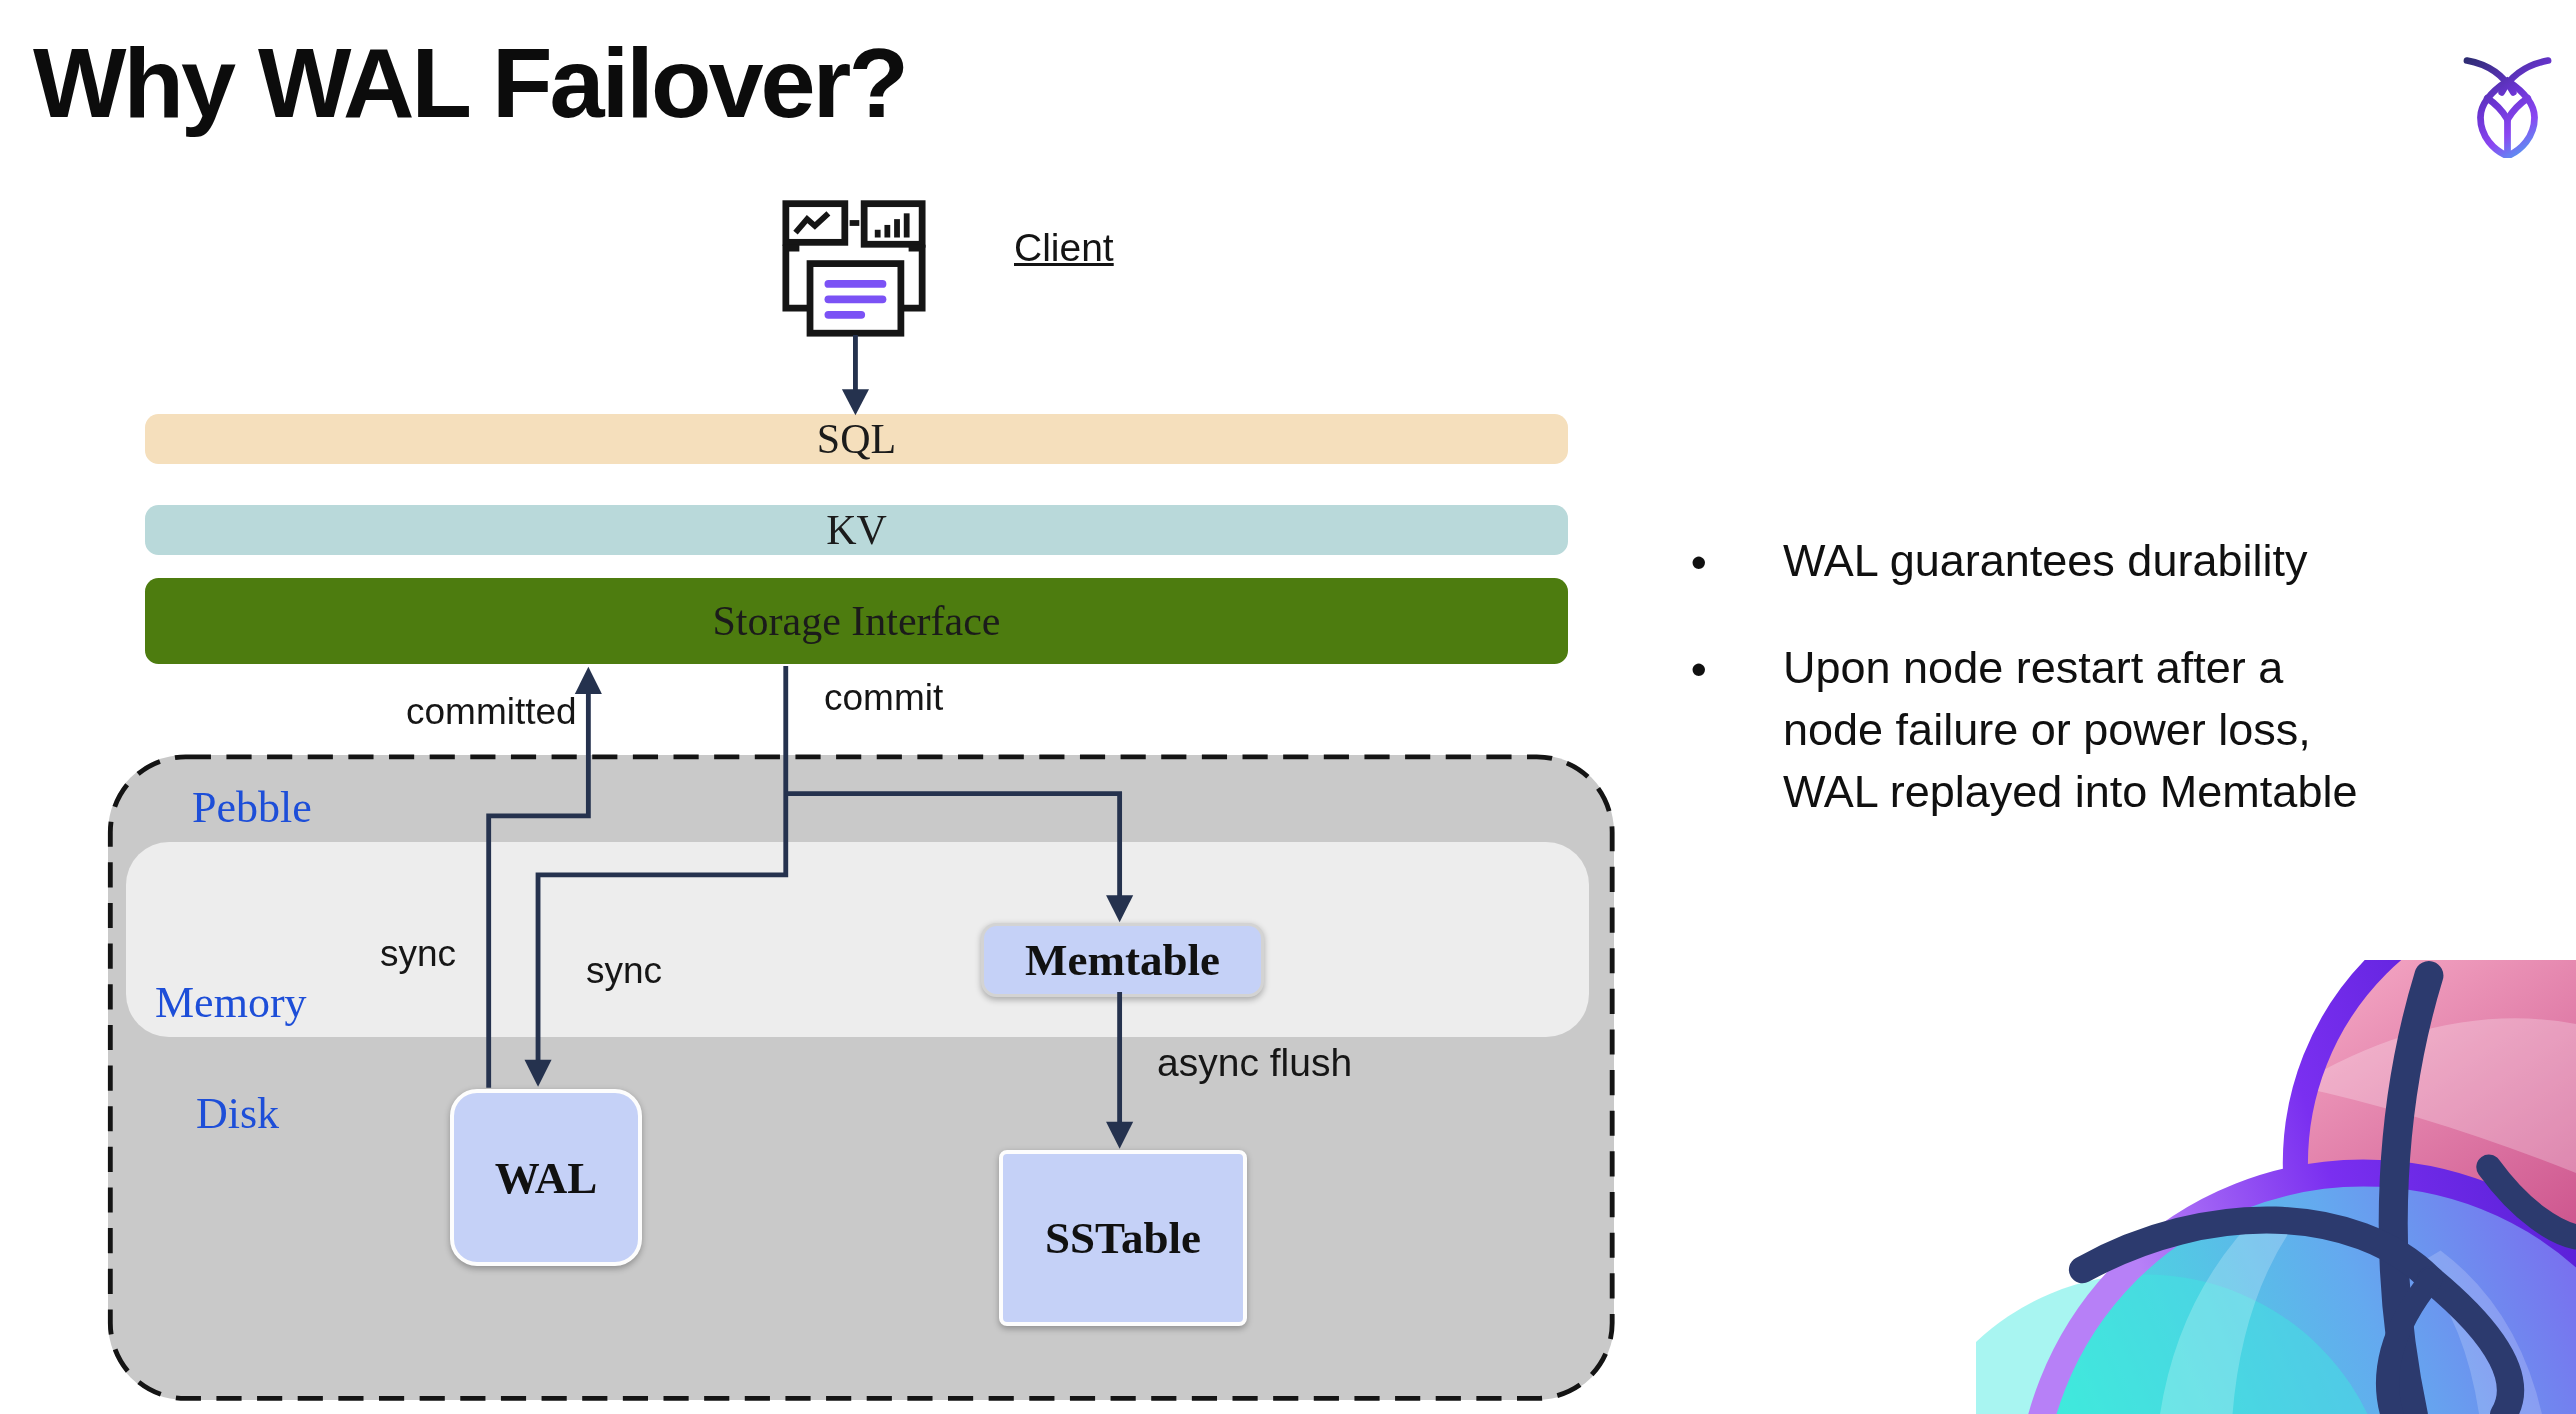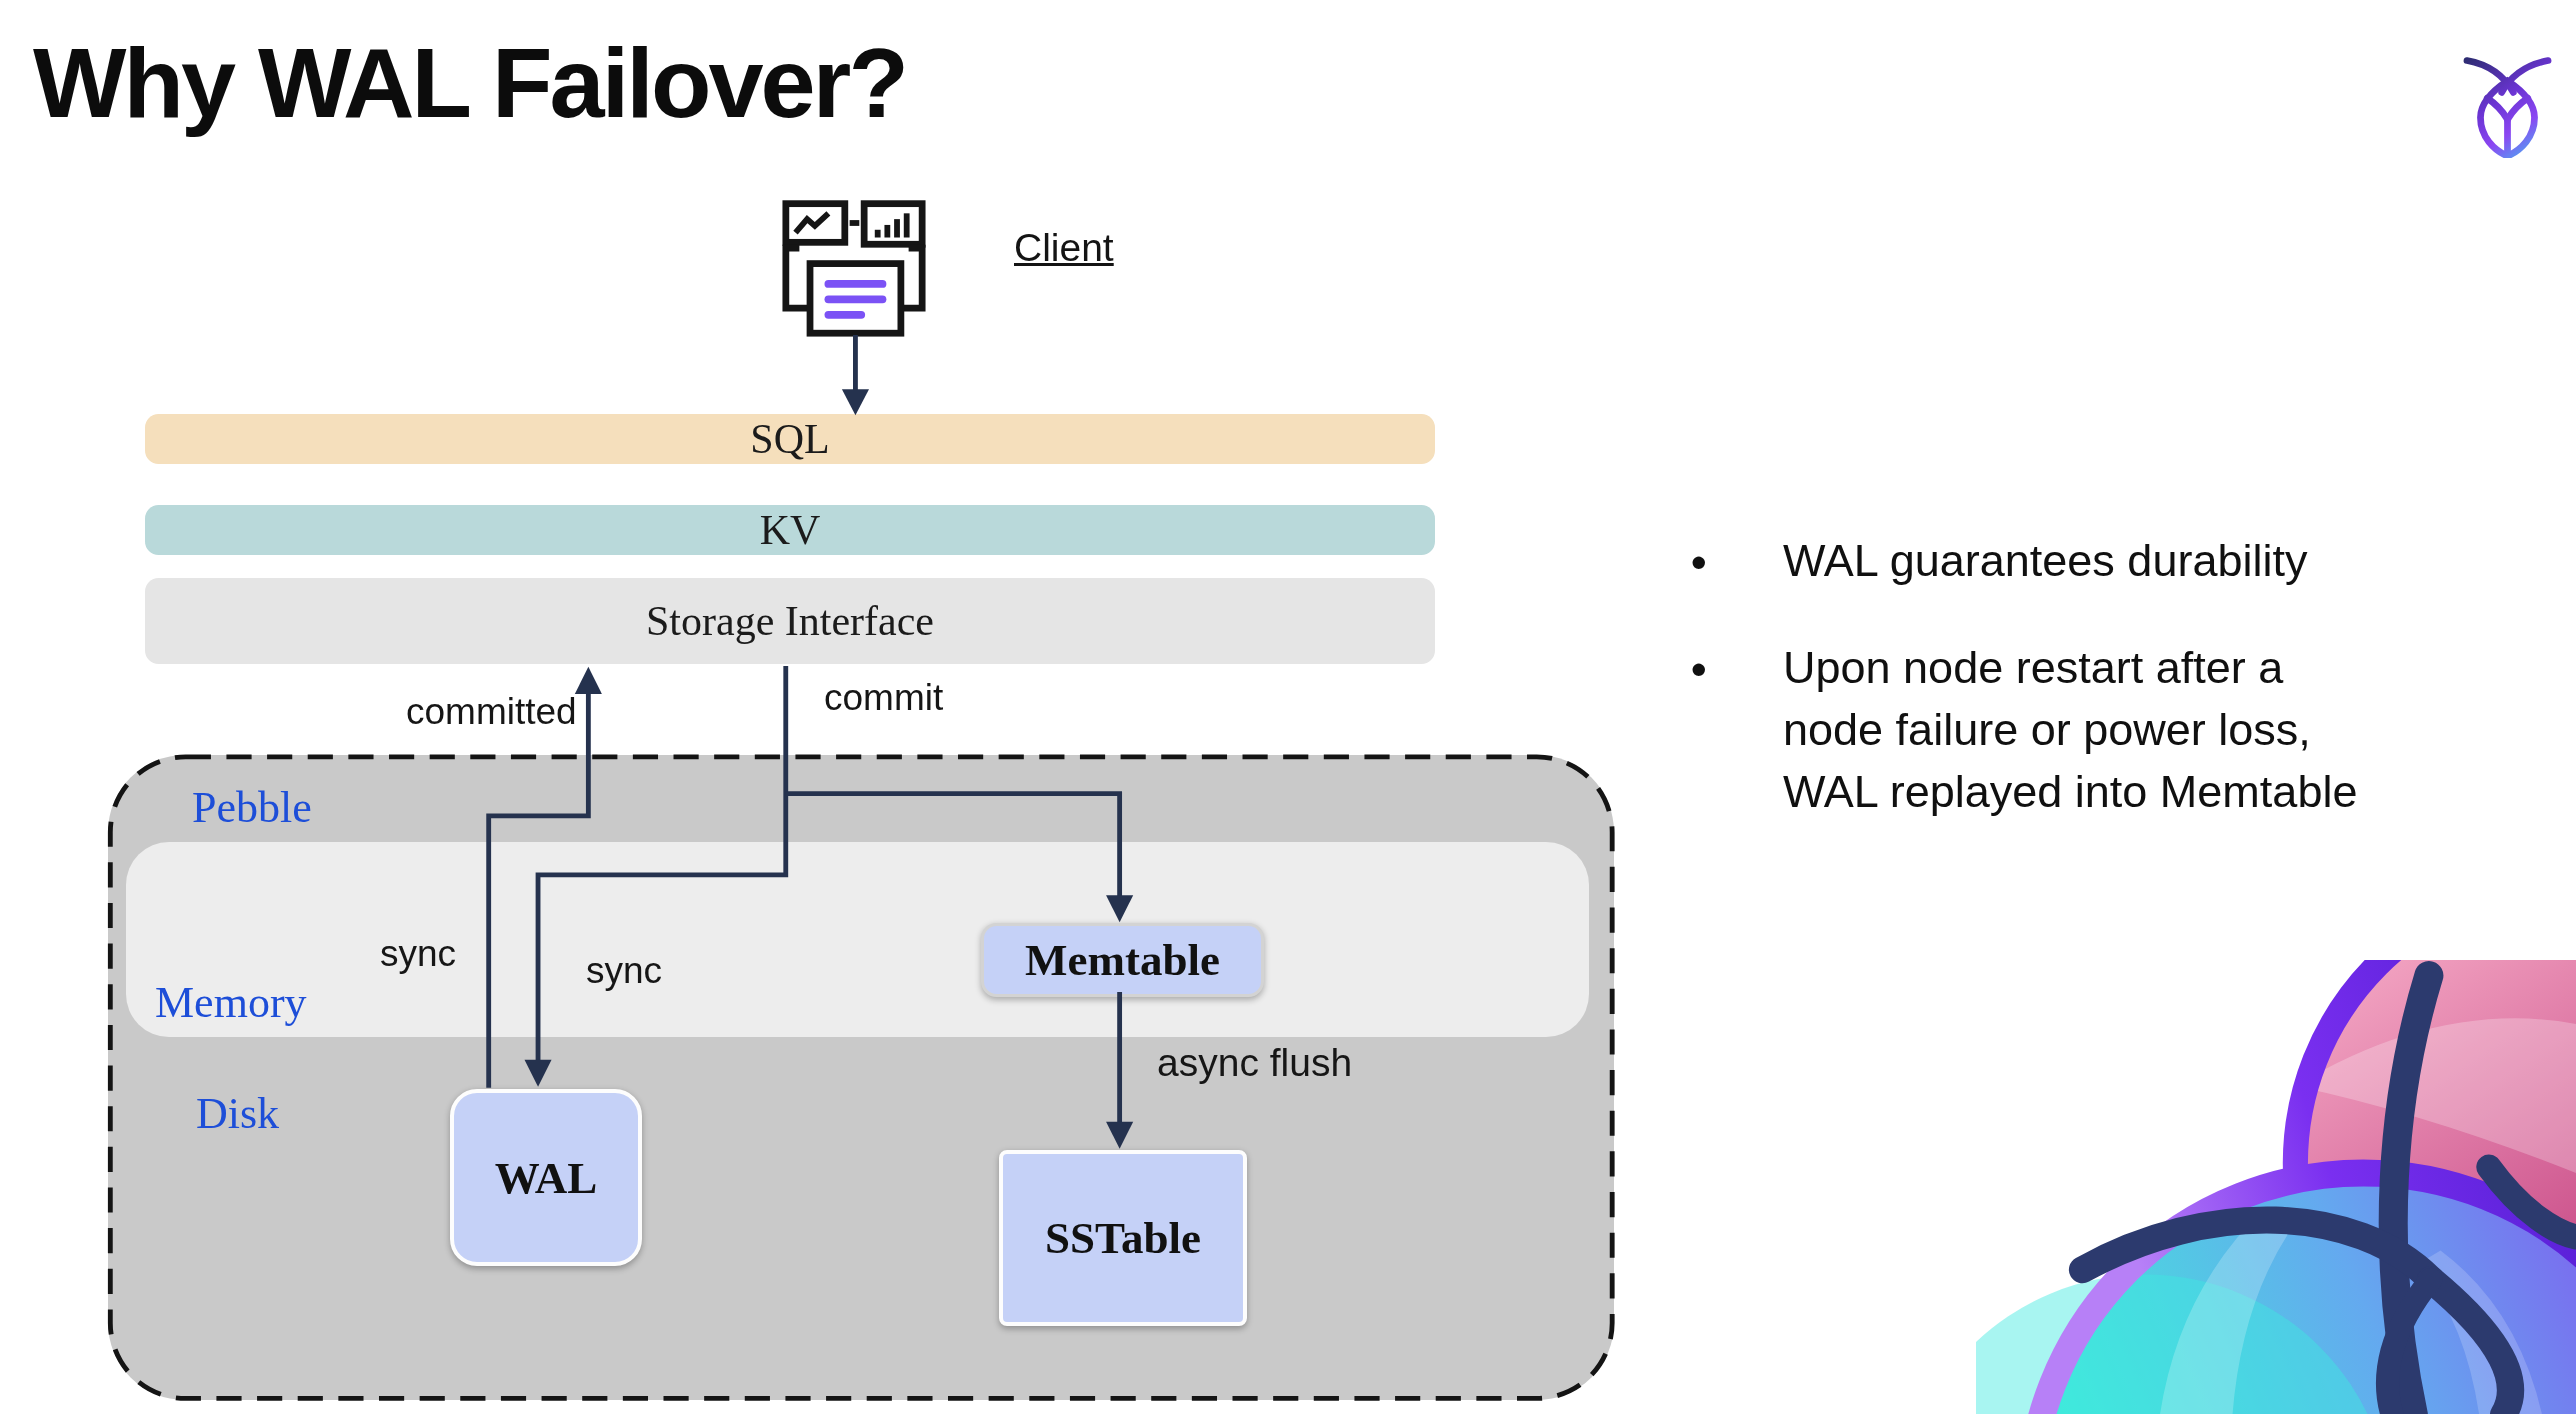--- a/index.html
+++ b/index.html
@@ -9,25 +9,25 @@
   
   .title{position:absolute;left:33px;top:21px;font-size:99px;font-weight:bold;
          letter-spacing:-2.9px;color:#0c0c0c;line-height:1.25;}
 
   
   .logo{position:absolute;left:2461px;top:48px;width:93px;height:110px;}
   .client-icon{position:absolute;left:774px;top:194px;width:160px;height:145px;}
   .client-label{position:absolute;left:1014px;top:226px;font-size:39px;color:#141414;text-decoration:underline;}
 
   
-  .bar{position:absolute;left:145px;width:1290px;display:flex;align-items:center;justify-content:center;
+  .bar{position:absolute;left:145px;width:1423px;display:flex;align-items:center;justify-content:center;
        border-radius:13.5px;font-family:"Liberation Serif", serif;font-size:42px;color:#1b1b1b;}
   .bar-sql{top:414px;height:50px;background:#f5dfbc;}
   .bar-kv{top:505px;height:50px;background:#b9d9da;}
-  .bar-storage{top:578px;height:86px;background:#e5e5e5;}
+  .bar-storage{top:578px;height:86px;background:#4d7c0f;}
 
   
   .pebble{position:absolute;left:108px;top:755px;width:1506px;height:645px;border-radius:77px;background:#c9c9c9;}
   .memory-band{position:absolute;left:126px;top:842px;width:1463px;height:195px;border-radius:43px;background:#ededed;}
   .zone-label{position:absolute;font-family:"Liberation Serif", serif;font-size:44px;color:#1d4ed8;}
   .lbl-pebble{left:192px;top:782px;}
   .lbl-memory{left:155px;top:977px;}
   .lbl-disk{left:196px;top:1088px;}
 
   

